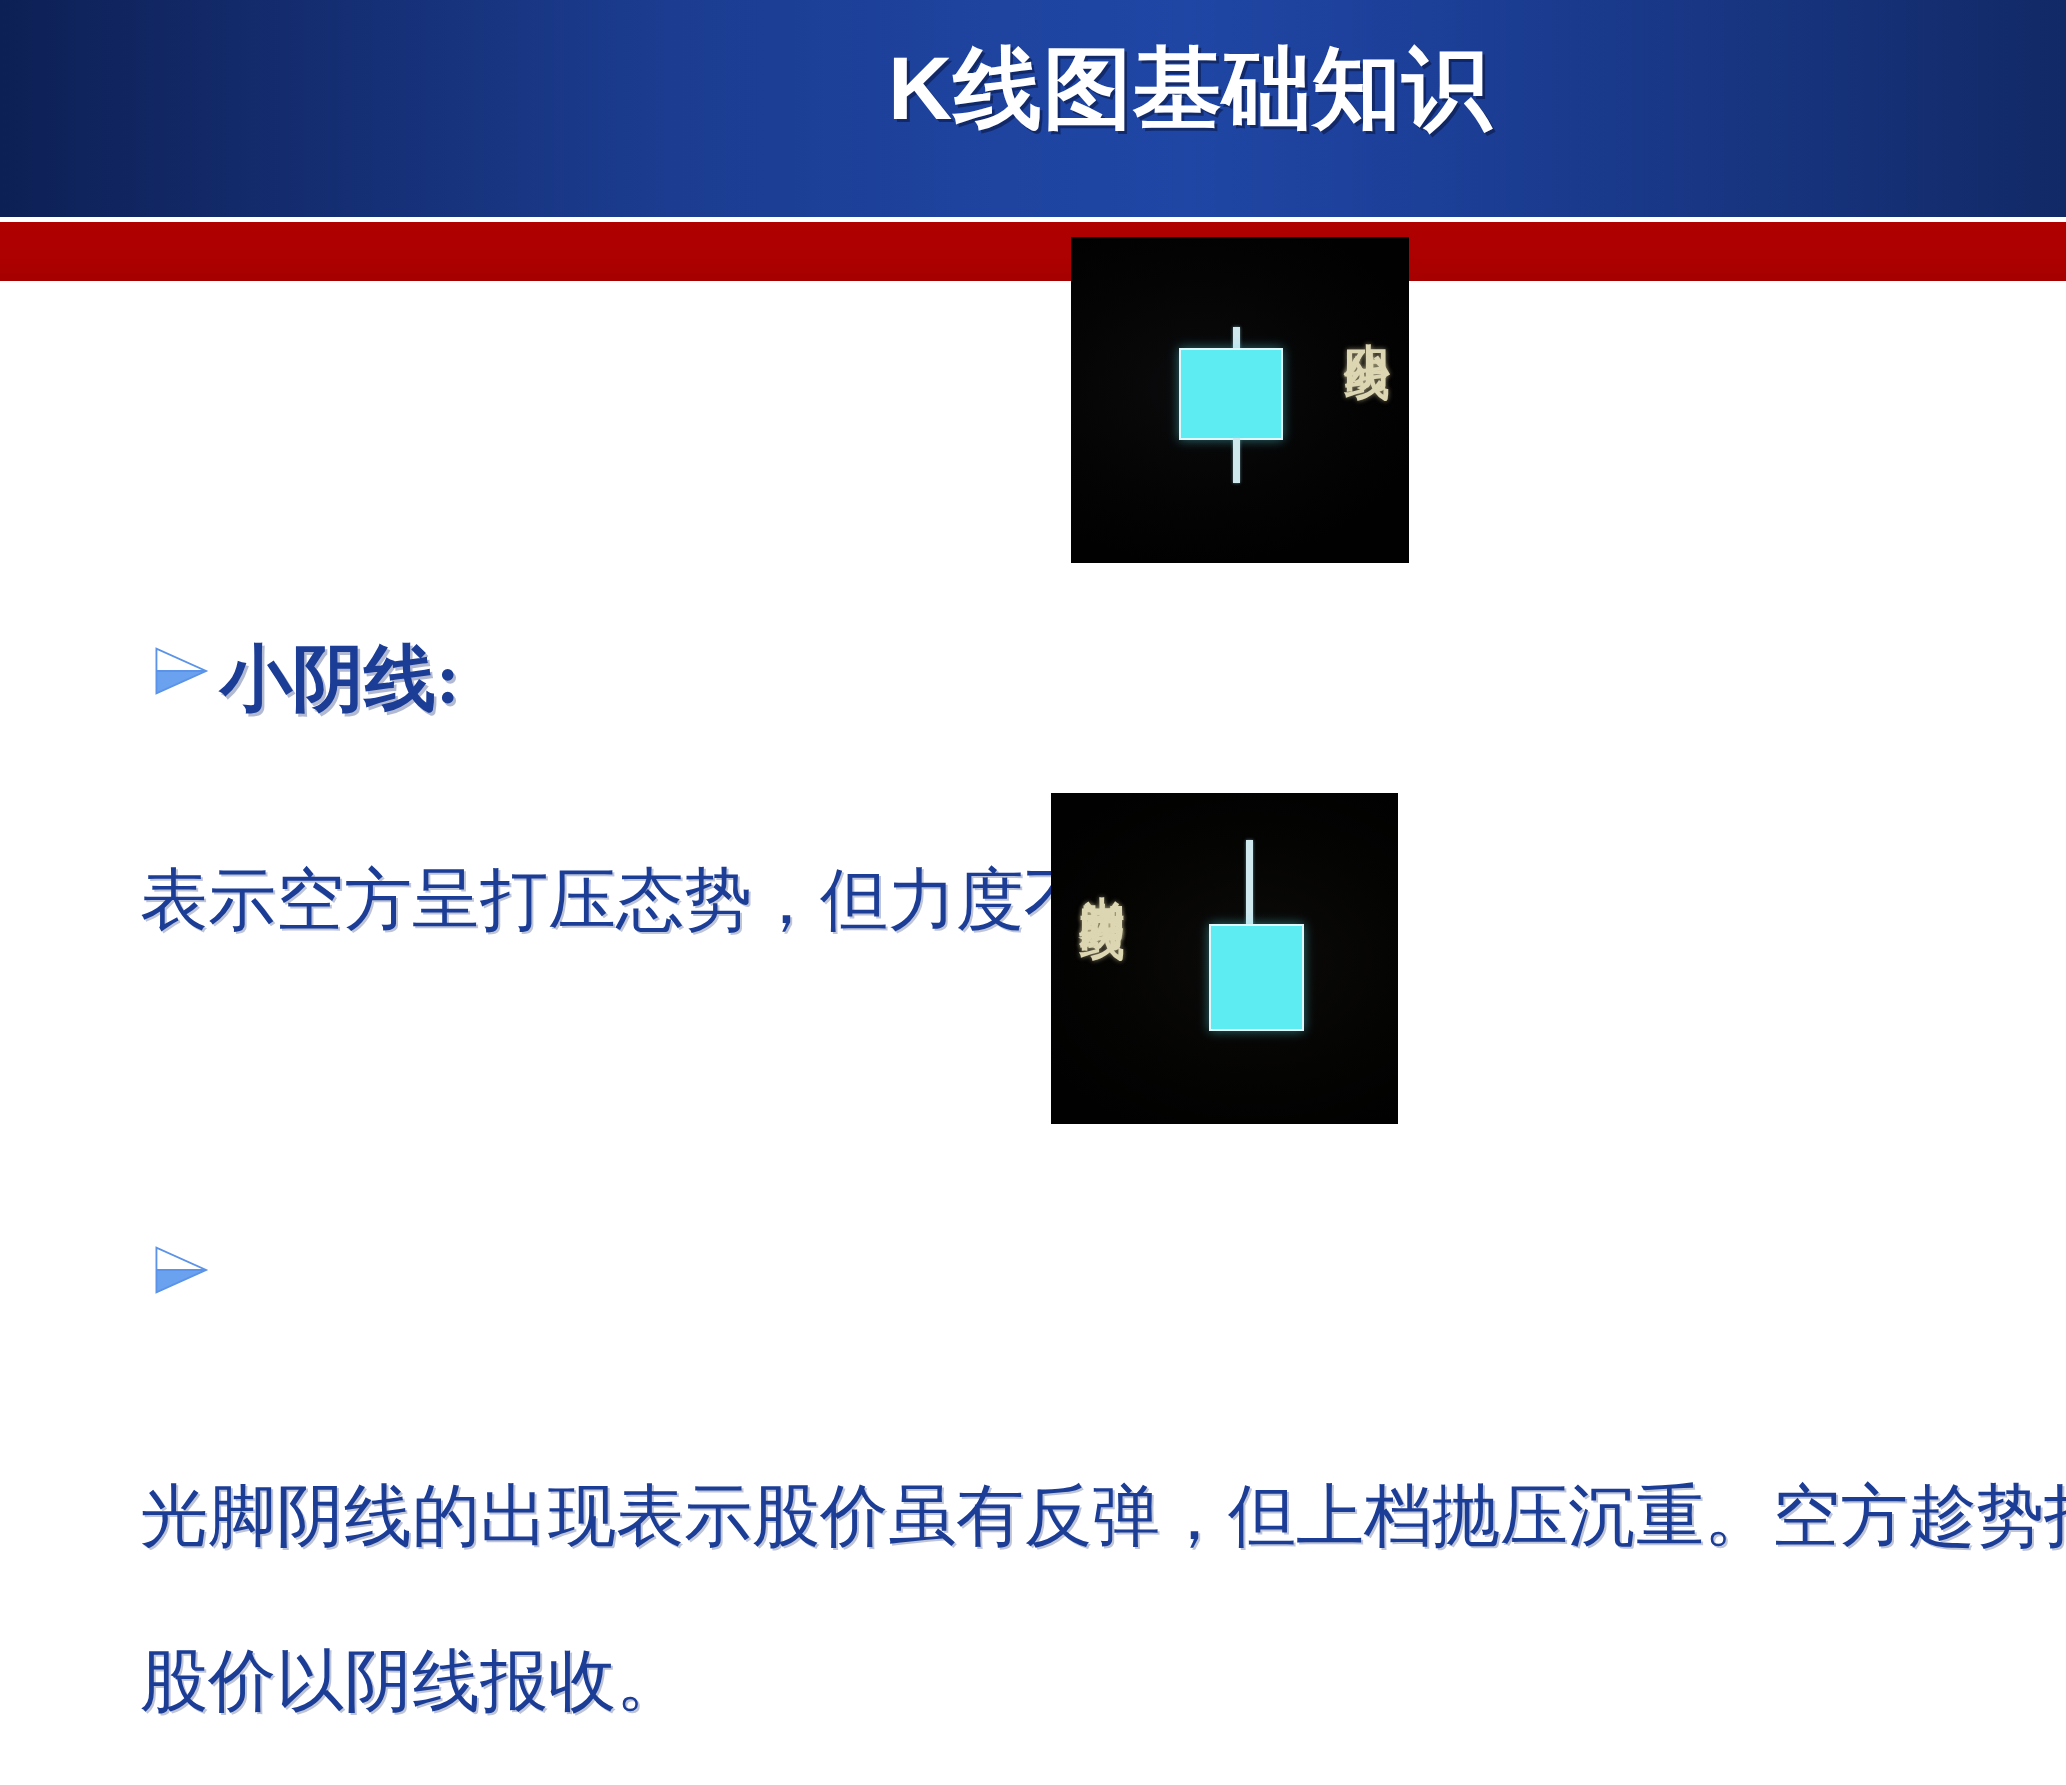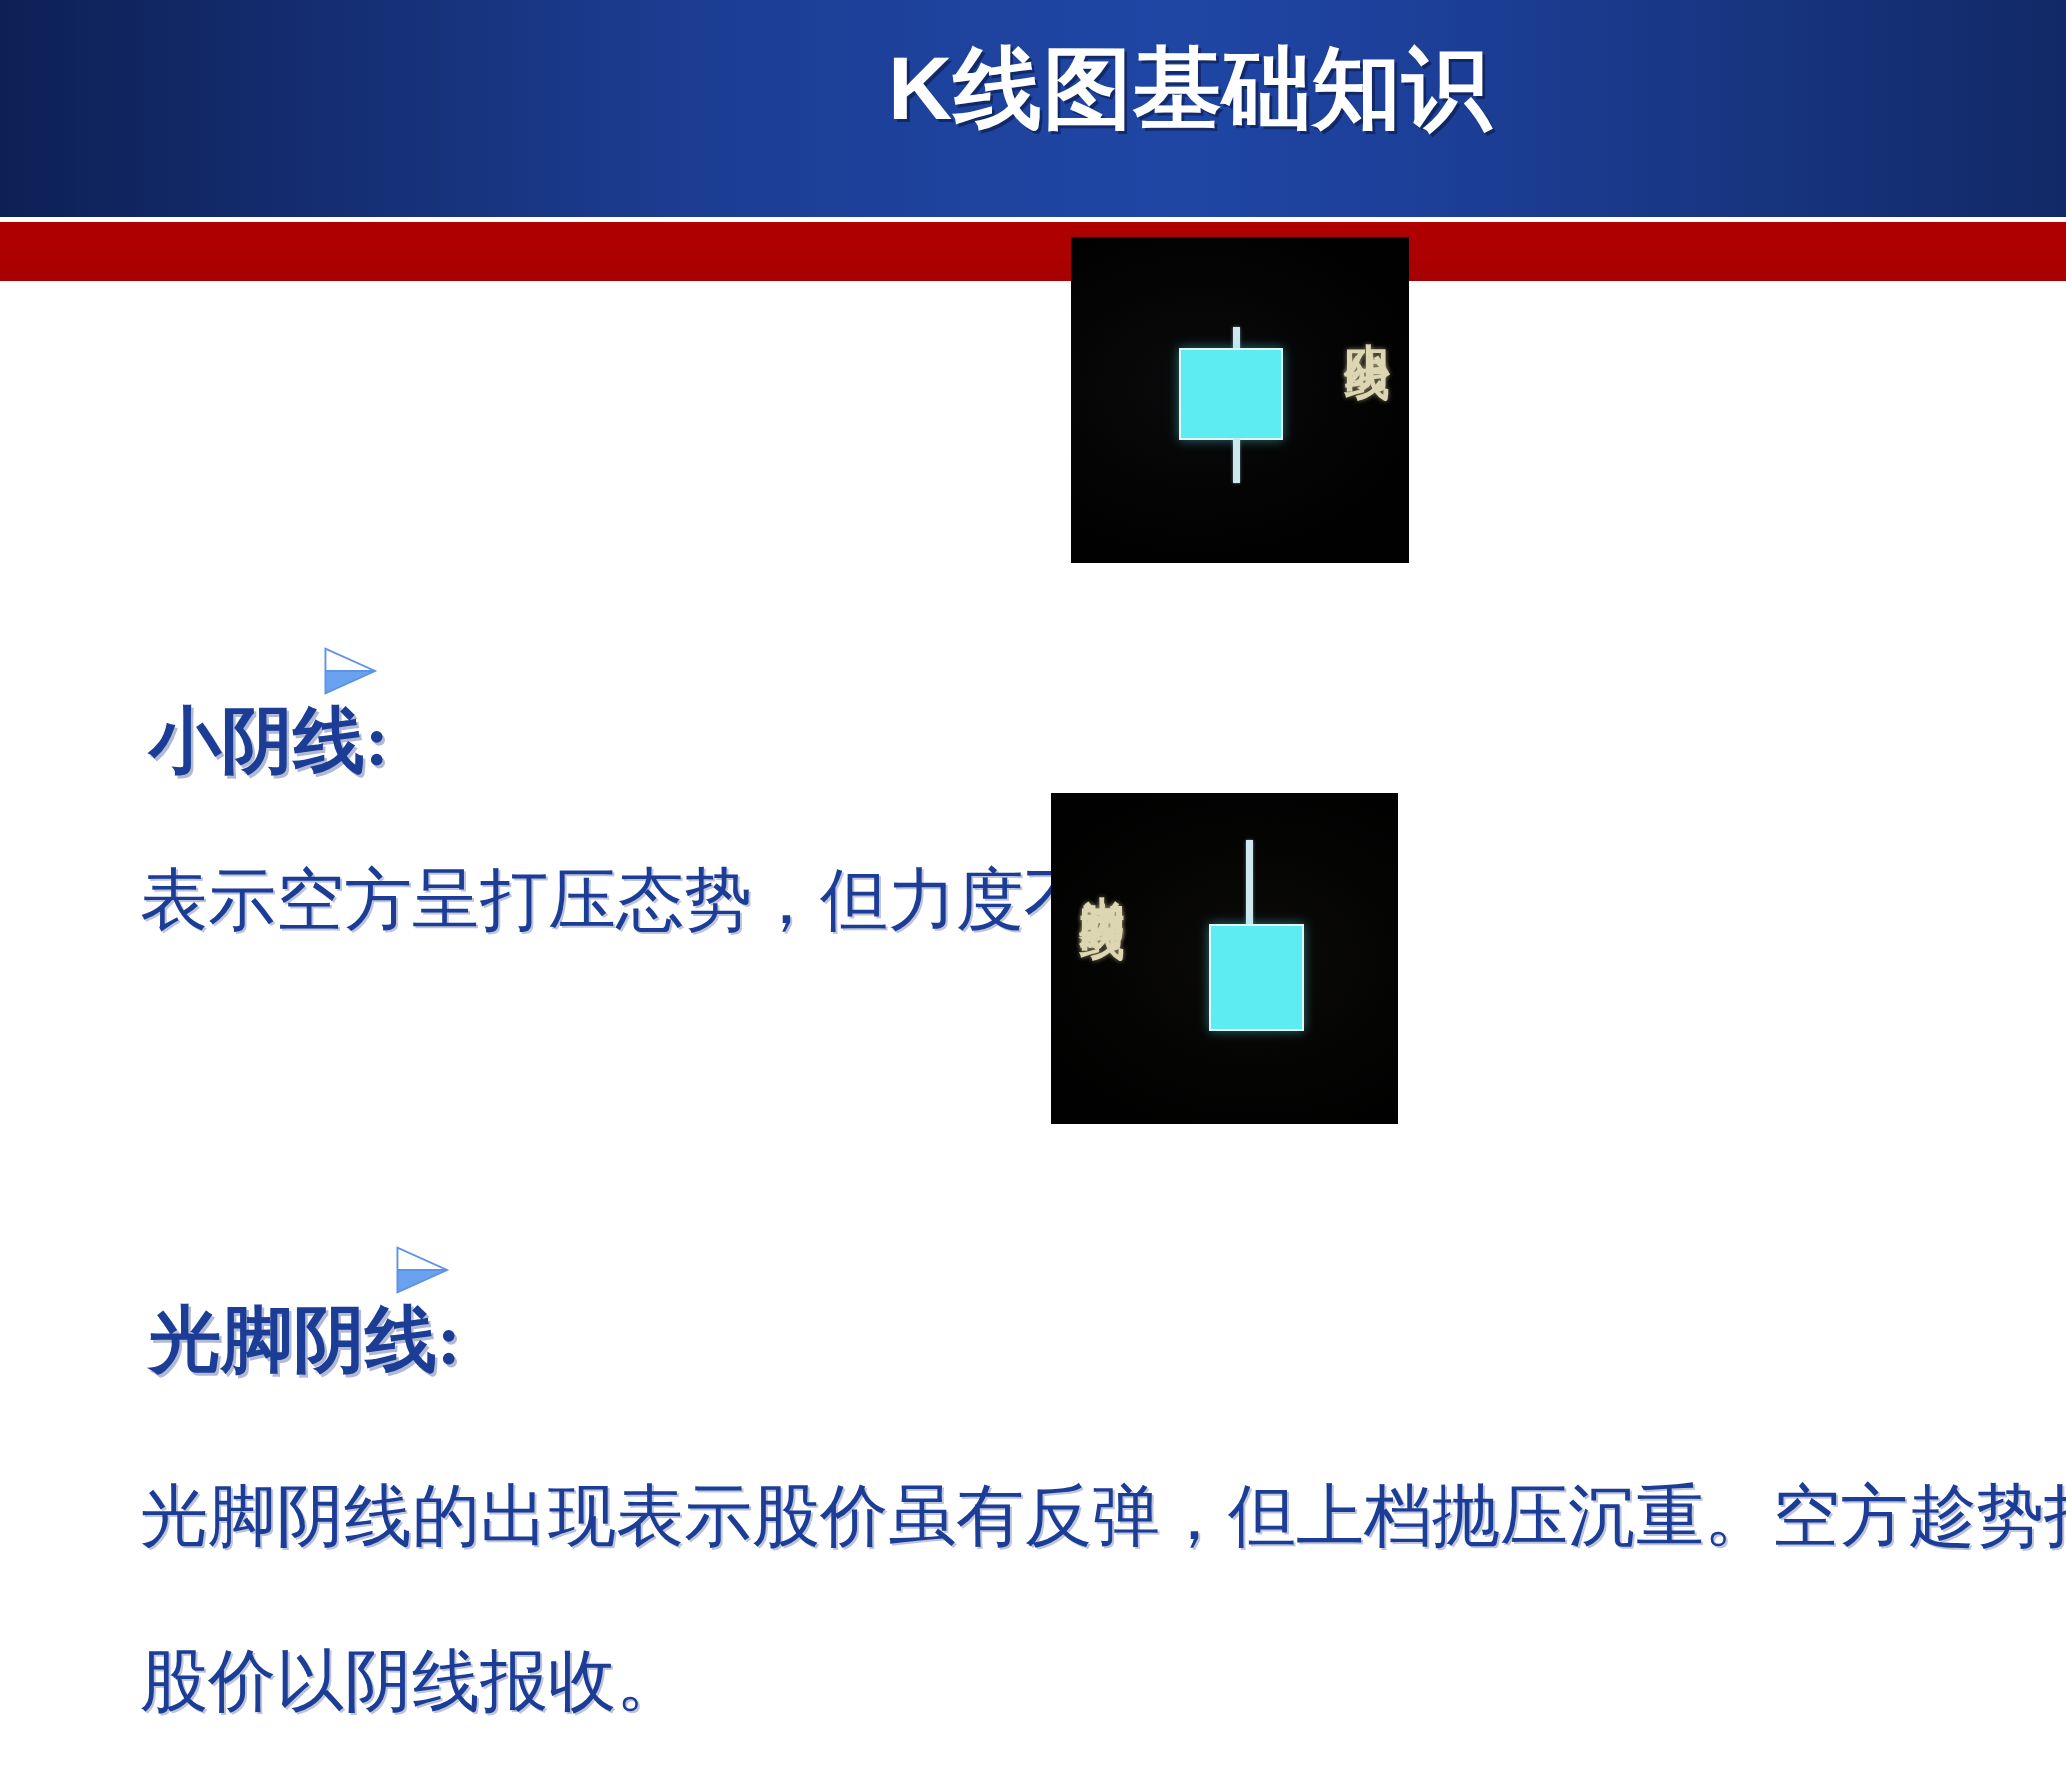--- a/index.html
+++ b/index.html
@@ -67,23 +67,22 @@
     top: 281px;
     width: 2380px;
     height: 1505px;
     background: #ffffff;
   }
 
   
   .bullet-row {
     position: absolute;
     display: flex;
-    align-items: flex-end;
+    align-items: flex-start;
     white-space: nowrap;
-    flex-direction: column;
   }
   .bullet-marker {
     width: 62px;
     height: 62px;
     margin-right: 9px;
     flex: 0 0 auto;
     display: block;
   }
   .bullet-label {
     color: #1b3d96;
@@ -202,21 +201,20 @@
 
   <div class="body-par" id="par-1">表示空方呈打压态势，但力度不大。</div>
 
   <div class="bullet-row" id="bullet-2">
     <svg class="bullet-marker" viewBox="0 0 100 100">
       <polygon points="12,14 12,86 92,50" fill="#6aa2f0"></polygon>
       <polygon points="12,14 92,50 12,50" fill="#ffffff"></polygon>
       <polygon points="12,14 12,86 92,50" fill="none" stroke="#5b93e8" stroke-width="3"></polygon>
       <line x1="12" y1="50" x2="92" y2="50" stroke="#5b93e8" stroke-width="3"></line>
     </svg>
-    <span class="bullet-label">光脚阴线:</span>
   </div>
 
   <div class="body-par" id="par-2">光脚阴线的出现表示股价虽有反弹，但上档抛压沉重。空方趁势打压使股价以阴线报收。</div>
 
 </div>
 
 <div class="candle-photo" id="photo-1">
   <div class="wick" id="c1-upper"></div>
   <div class="body-box" id="c1-body"></div>
   <div class="wick" id="c1-lower"></div>

